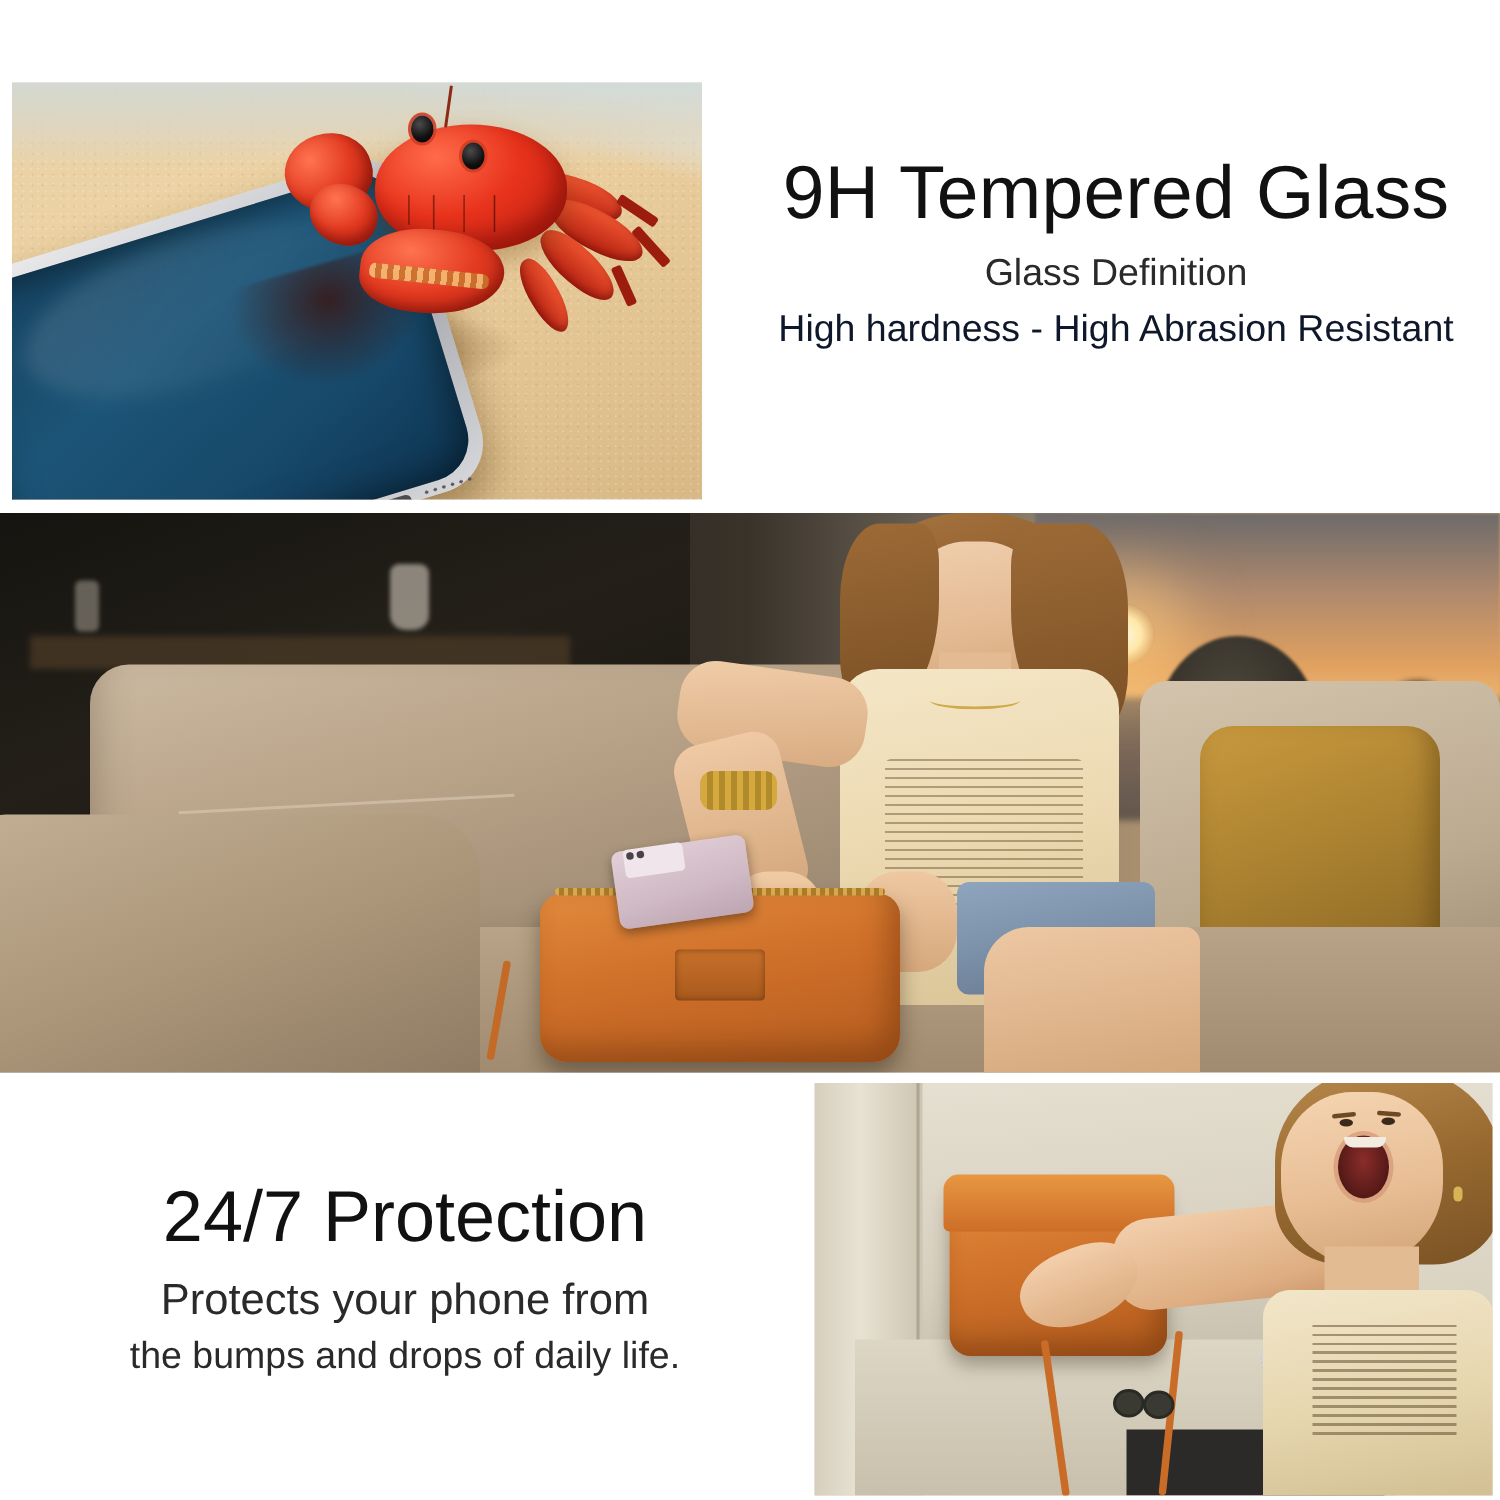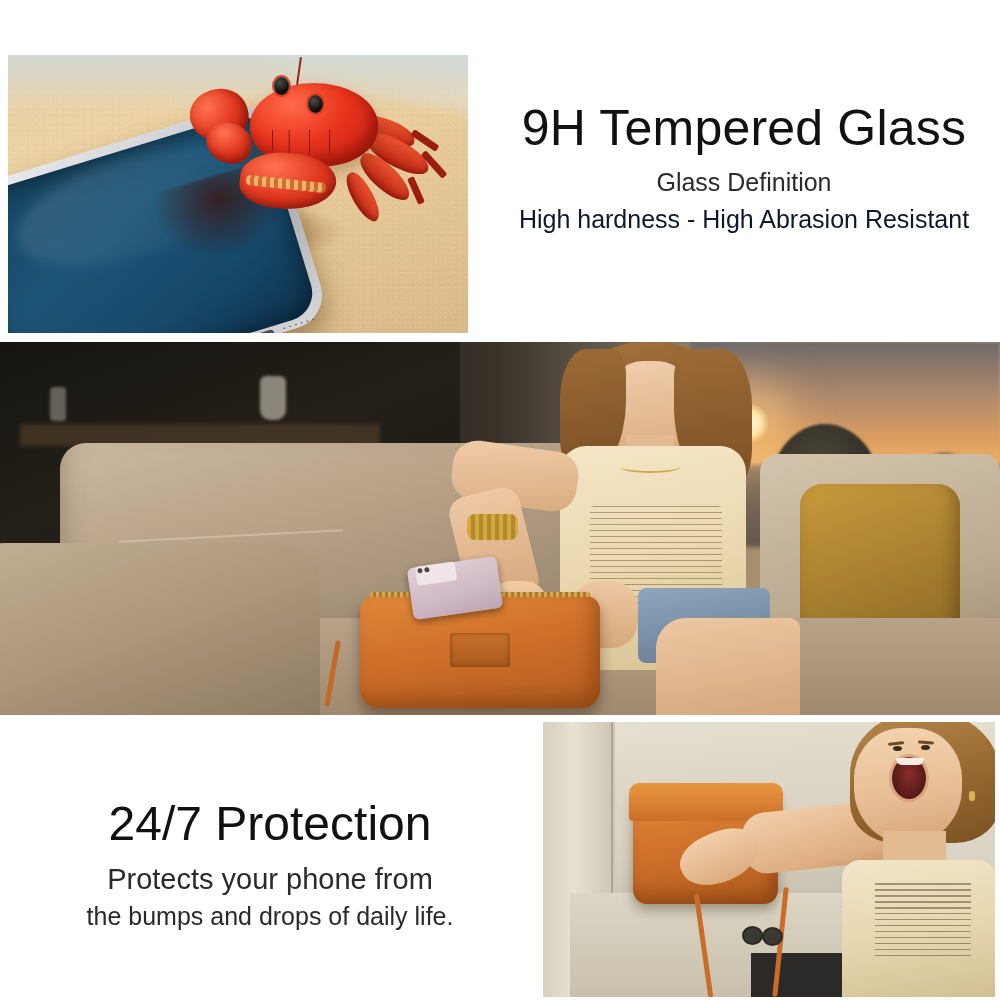--- a/index.html
+++ b/index.html
@@ -320,21 +320,21 @@
 
   
   .text-block{position:absolute;text-align:center;color:#1a1a1a;}
   #text-tempered{left:468px;top:100px;width:532px;padding-left:10px;}
   #text-tempered .headline{
     font-size:50px;line-height:1.12;font-weight:400;letter-spacing:.2px;color:#111;
   }
   #text-tempered .sub1{font-size:25px;margin-top:12px;color:#2a2a2a;}
   #text-tempered .sub2{font-size:25px;margin-top:8px;color:#0f172a;}
 
-  #text-protection{left:20px;top:786px;width:500px;margin-top:12px;}
+  #text-protection{left:20px;top:786px;width:500px;}
   #text-protection .headline{
     font-size:48px;line-height:1.1;font-weight:400;color:#111;
   }
   #text-protection .sub1{font-size:29px;margin-top:12px;color:#2a2a2a;}
   #text-protection .sub2{font-size:25px;margin-top:6px;color:#2a2a2a;}
 </style>
 </head>
 <body>
 
 <div class="stage">

